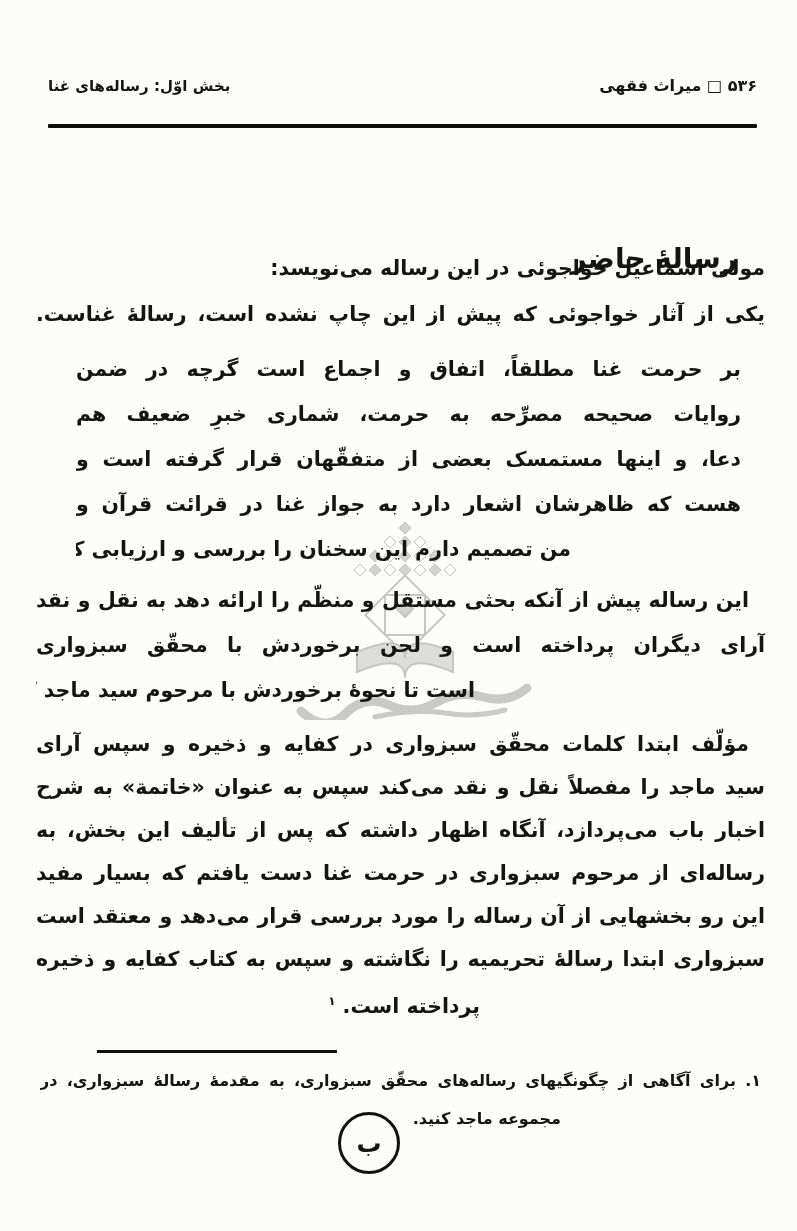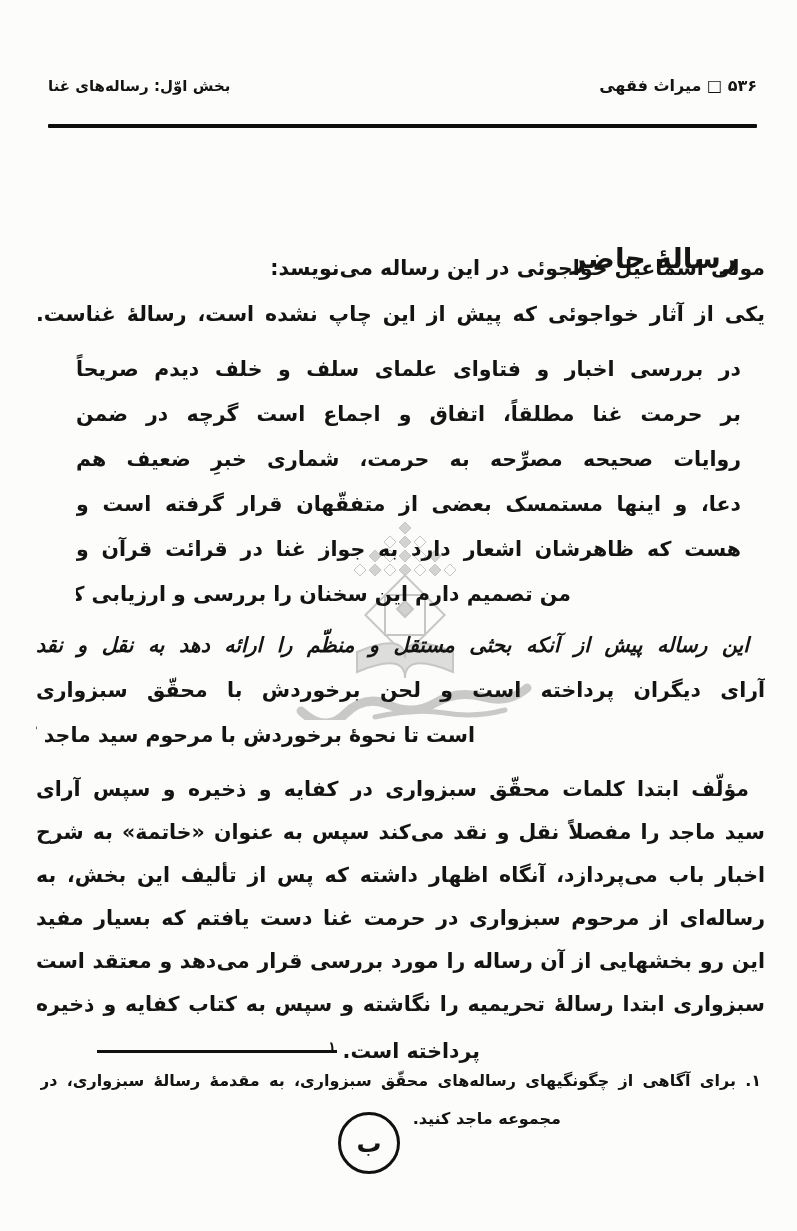--- a/index.html
+++ b/index.html
@@ -110,30 +110,29 @@
   </svg>
 
   <div class="title">رسالهٔ حاضر</div>
 
   <div class="content">
 
     <div class="line start" style="padding-left:165px;">مولی اسماعیل خواجوئی در این رساله می‌نویسد:</div>
     <div class="line just">یکی از آثار خواجوئی که پیش از این چاپ نشده است، رسالهٔ غناست.</div>
 
     <div class="quote">
-      <div class="line just">در بررسی اخبار و فتاوای علمای سلف و خلف دیدم صریحاً</div>
       <div class="line just">بر حرمت غنا مطلقاً، اتفاق و اجماع است گرچه در ضمن</div>
       <div class="line just">روایات صحیحه مصرِّحه به حرمت، شماری خبرِ ضعیف هم</div>
       <div class="line just">دعا، و اینها مستمسک بعضی از متفقّهان قرار گرفته است و</div>
       <div class="line just">هست که ظاهرشان اشعار دارد به جواز غنا در قرائت قرآن و</div>
       <div class="line start" style="padding-right:170px;">من تصمیم دارم این سخنان را بررسی و ارزیابی کنم.</div>
     </div>
 
     <div class="para2">
-      <div class="line just" style="padding-right:16px;font-style:italic;">این رساله پیش از آنکه بحثی مستقل و منظّم را ارائه دهد به نقل و نقد</div>
+      <div class="line just" style="padding-right:16px;">این رساله پیش از آنکه بحثی مستقل و منظّم را ارائه دهد به نقل و نقد</div>
       <div class="line just">آرای دیگران پرداخته است و لحن برخوردش با محقّق سبزواری محترمانه‌تر</div>
       <div class="line start" style="padding-right:290px;">است تا نحوهٔ برخوردش با مرحوم سید ماجد کاشانی.</div>
     </div>
 
     <div class="para3">
       <div class="line just" style="padding-right:16px;">مؤلّف ابتدا کلمات محقّق سبزواری در کفایه و ذخیره و سپس آرای مرحوم</div>
       <div class="line just">سید ماجد را مفصلاً نقل و نقد می‌کند سپس به عنوان «خاتمة» به شرح برخی از</div>
       <div class="line just">اخبار باب می‌پردازد، آنگاه اظهار داشته که پس از تألیف این بخش، به</div>
       <div class="line just">رساله‌ای از مرحوم سبزواری در حرمت غنا دست یافتم که بسیار مفید است،از</div>
       <div class="line just">این رو بخشهایی از آن رساله را مورد بررسی قرار می‌دهد و معتقد است مرحوم</div>

